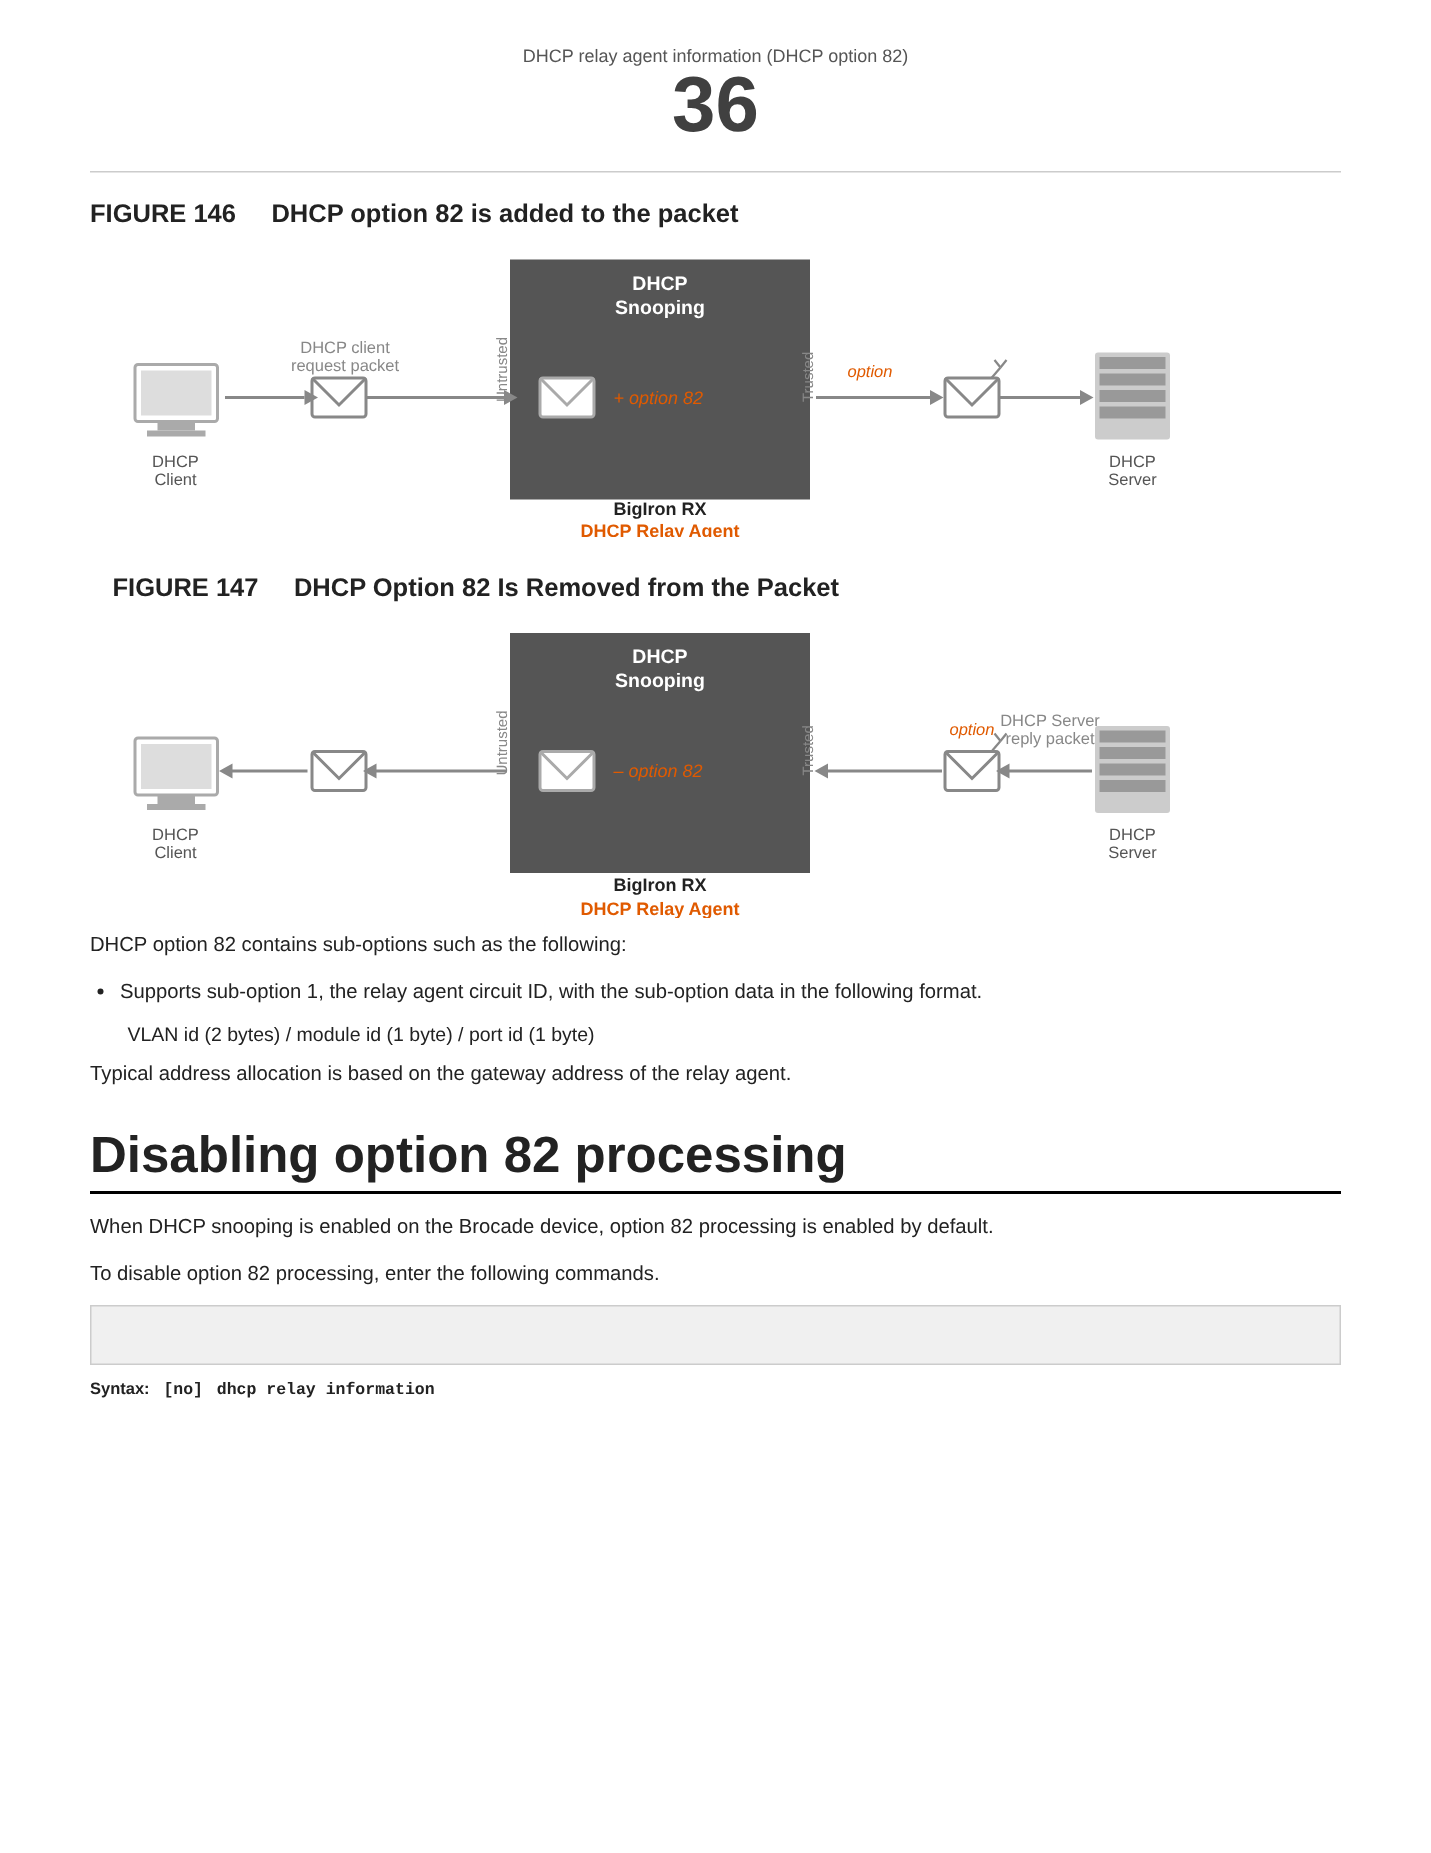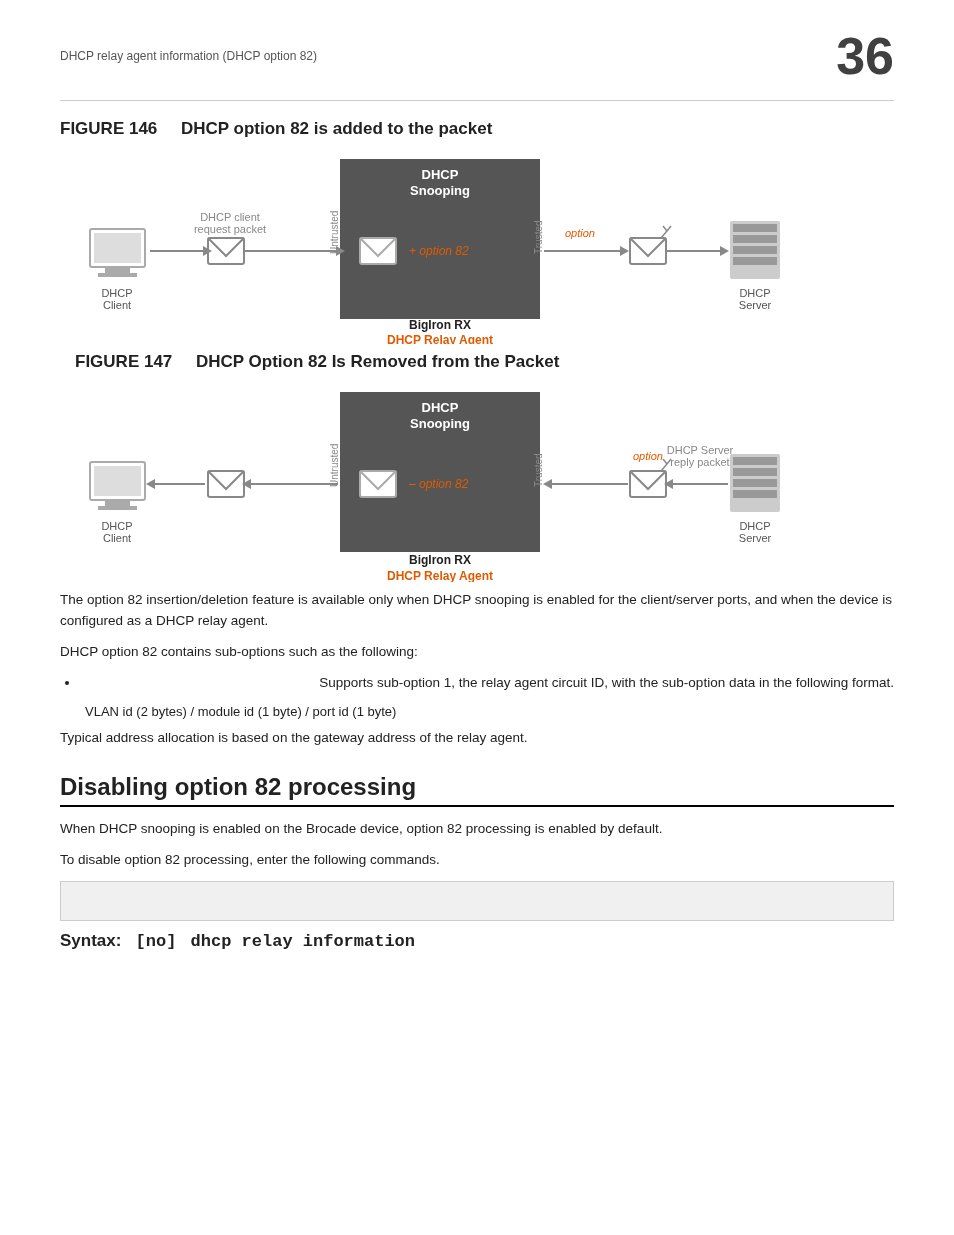--- a/index.html
+++ b/index.html
@@ -20,20 +20,21 @@
       position: relative;
     }
 
     
     .page-header {
       display: flex;
       justify-content: space-between;
       align-items: center;
       border-bottom: none;
       margin-bottom: 18px;
+      flex-direction: column;
     }
 
     
     .figure-caption {
       font-size: 17px;
       font-weight: bold;
       margin-bottom: 10px;
       margin-top: 18px;
     }
     .figure-caption .figure-label {
@@ -46,48 +47,47 @@
     
     .body-text {
       font-size: 13.5px;
       line-height: 1.55;
       margin-bottom: 10px;
       color: #222;
     }
 
     .bullet-list {
       margin: 8px 0 8px 20px;
-      text-align: right;
     }
     .bullet-list li {
       font-size: 13.5px;
       line-height: 1.55;
       margin-bottom: 4px;
       list-style-type: disc;
     }
 
     .indent-text {
       font-size: 13px;
       line-height: 1.55;
       margin-left: 25px;
       margin-bottom: 6px;
     }
 
     
     .section-heading {
-      font-size: 24px;
+      font-size: 34px;
       font-weight: bold;
       color: #222;
       margin: 24px 0 12px 0;
       border-bottom: 2px solid #000;
       padding-bottom: 4px;
     }
 
     .syntax-line {
-      font-size: 17px;
+      font-size: 11px;
       margin-top: 8px;
     }
     .syntax-bold {
       font-weight: bold;
     }
     .syntax-code {
       font-family: 'Courier New', monospace;
       font-weight: bold;
     }
 
@@ -182,21 +182,21 @@
       <rect x="673" y="97" width="44" height="8" fill="#999"></rect>
       <rect x="673" y="108" width="44" height="8" fill="#999"></rect>
       <text x="695" y="148" text-anchor="middle" fill="#555" font-size="11" font-family="Arial">DHCP</text>
       <text x="695" y="160" text-anchor="middle" fill="#555" font-size="11" font-family="Arial">Server</text>
 
       <text x="380" y="180" text-anchor="middle" fill="#222" font-size="12" font-family="Arial" font-weight="bold">BigIron RX</text>
       <text x="380" y="195" text-anchor="middle" fill="#e05a00" font-size="12" font-family="Arial" font-weight="bold">DHCP Relay Agent</text>
     </svg>
   </div>
 
-  <div class="figure-caption" style="margin-top:8px;padding-left:15px;">
+  <div class="figure-caption" style="margin-top:24px;padding-left:15px;">
     <span class="figure-label">FIGURE 147</span>
     &nbsp;&nbsp;&nbsp;
     <span class="figure-desc">DHCP Option 82 Is Removed from the Packet</span>
   </div>
 
   <div style="position:relative;width:100%;height:200px;margin-bottom:8px;">
     <svg width="834" height="200" viewBox="0 0 834 200">
 
       <rect x="280" y="10" width="200" height="160" fill="#555"></rect>
       <text x="380" y="30" text-anchor="middle" fill="white" font-weight="bold" font-size="13" font-family="Arial">DHCP</text>
@@ -250,21 +250,20 @@
       <rect x="673" y="97" width="44" height="8" fill="#999"></rect>
       <rect x="673" y="108" width="44" height="8" fill="#999"></rect>
       <text x="695" y="148" text-anchor="middle" fill="#555" font-size="11" font-family="Arial">DHCP</text>
       <text x="695" y="160" text-anchor="middle" fill="#555" font-size="11" font-family="Arial">Server</text>
 
       <text x="380" y="182" text-anchor="middle" fill="#222" font-size="12" font-family="Arial" font-weight="bold">BigIron RX</text>
       <text x="380" y="198" text-anchor="middle" fill="#e05a00" font-size="12" font-family="Arial" font-weight="bold">DHCP Relay Agent</text>
     </svg>
   </div>
 
-  <p class="body-text">The option 82 insertion/deletion feature is available only when DHCP snooping is enabled for the client/server ports, and when the device is configured as a DHCP relay agent.</p>
   <p class="body-text">DHCP option 82 contains sub-options such as the following:</p>
 
   <ul class="bullet-list">
     <li>Supports sub-option 1, the relay agent circuit ID, with the sub-option data in the following format.</li>
   </ul>
 
   <p class="indent-text">VLAN id (2 bytes) /  module id (1 byte) / port id (1 byte)</p>
 
   <p class="body-text">Typical address allocation is based on the gateway address of the relay agent.</p>
 

